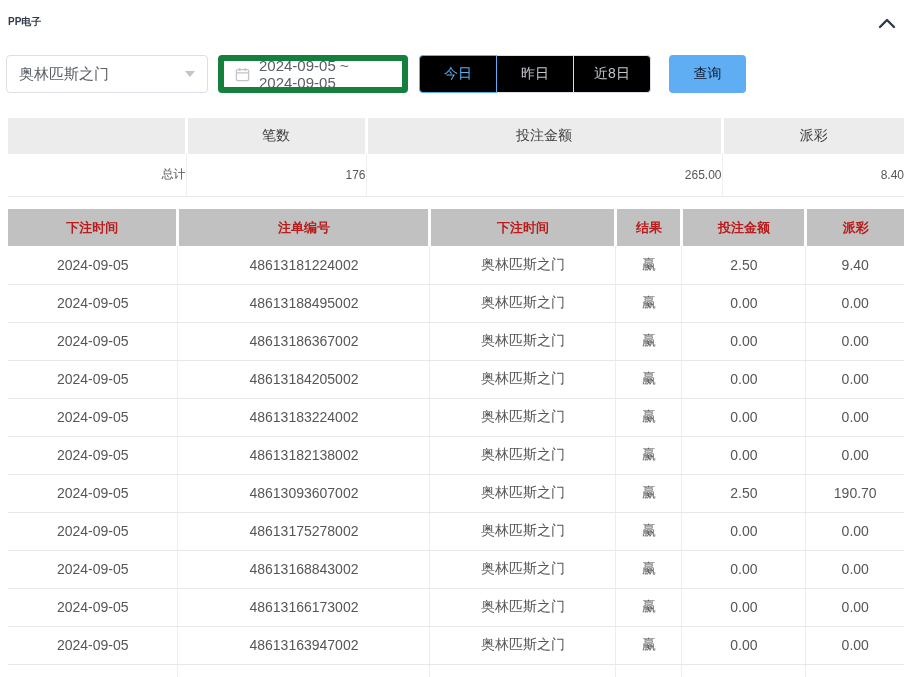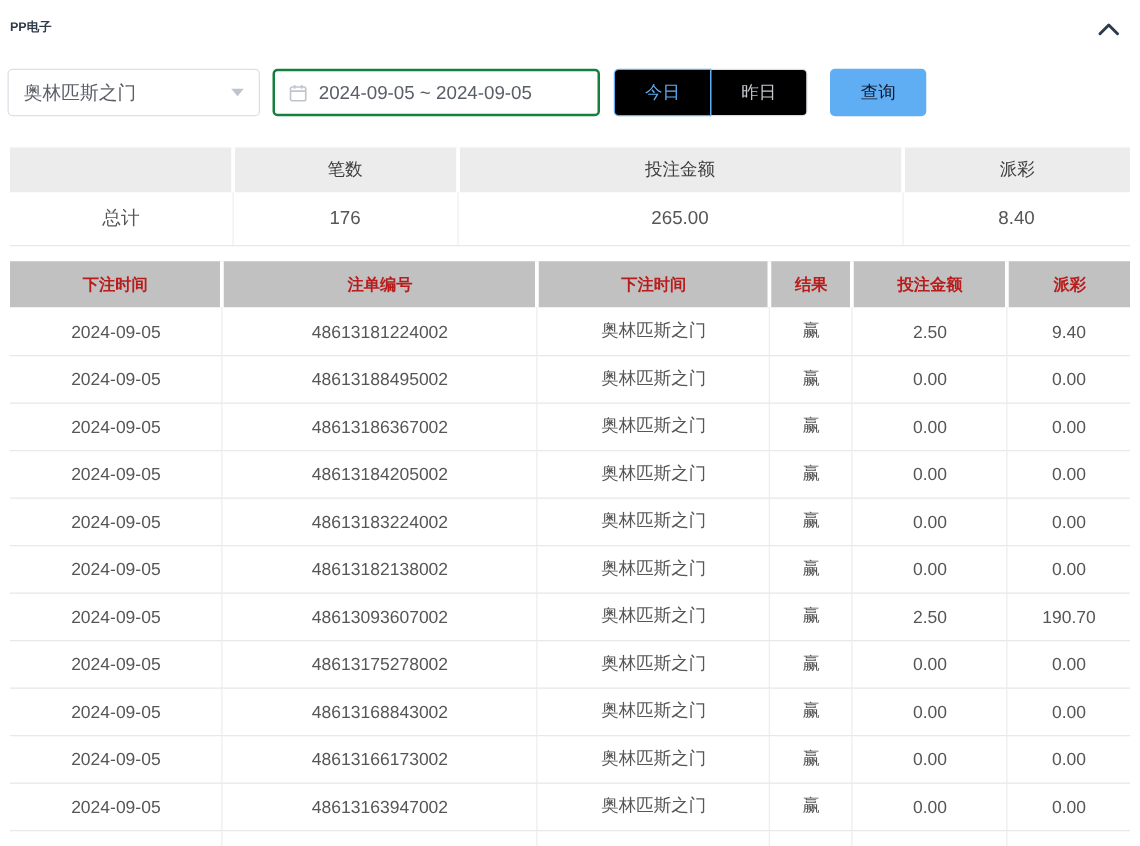--- a/index.html
+++ b/index.html
@@ -22,21 +22,21 @@
   .select {
     width:202px; height:38px; border:1px solid #dcdfe6; border-radius:4px;
     display:flex; align-items:center; justify-content:space-between;
     padding:0 12px; font-size:15px; color:#5a5e66; background:#fff; cursor:pointer;
   }
   .caret-down {
     width:0; height:0; border-left:5px solid transparent;
     border-right:5px solid transparent; border-top:6px solid #c0c4cc;
   }
   .date-range {
-    margin-left:10px; width:262px; height:38px; border:2px solid #15803d;
+    margin-left:10px; width:190px; height:38px; border:6px solid #15803d;
     border-radius:4px; display:flex; align-items:center; padding:0 11px;
     font-size:15px; color:#5a5e66; background:#fff; cursor:pointer;
   }
   .date-range .cal { margin-right:9px; display:flex; }
   .seg-group { margin-left:11px; display:flex; }
   .seg-btn {
     width:78px; height:38px; background:#000000; border:1px solid #dcdfe6;
     color:#c3c7ce; font-size:14px; margin-left:-1px; cursor:pointer;
     font-family:inherit;
   }
@@ -52,21 +52,21 @@
   .summary-table {
     position:absolute; left:8px; top:118px; width:896px;
     border-collapse:collapse; table-layout:fixed;
   }
   .summary-table th {
     height:36px; background:#ececec; font-weight:normal; font-size:14px;
     color:#3d3d3d; text-align:center; border-right:3px solid #fff;
   }
   .summary-table th:last-child { border-right:none; }
   .summary-table td {
-    height:42px; font-size:15px; color:#565656; text-align:center;
+    height:42px; font-size:12px; color:#565656; text-align:right;
     background:#fff; border-right:1px solid #efefef; border-bottom:1px solid #e8e8e8;
   }
   .summary-table td:last-child { border-right:none; }
   
   .detail-table {
     position:absolute; left:8px; top:209px; width:896px;
     border-collapse:collapse; table-layout:fixed;
   }
   .detail-table th {
     height:37px; background:var(--header-gray); color:#b91c1c; font-size:13px;
@@ -108,20 +108,21 @@
           <line x1="5" y1="1" x2="5" y2="4.2" stroke="#c0c4cc" stroke-width="1.4"></line>
           <line x1="11" y1="1" x2="11" y2="4.2" stroke="#c0c4cc" stroke-width="1.4"></line>
         </svg>
       </span>
       <span>2024-09-05 ~ 2024-09-05</span>
     </div>
 
     <div class="seg-group">
         <button class="seg-btn active">今日</button>
         <button class="seg-btn">昨日</button>
+        <button class="seg-btn">近8日</button>
       </div>
 
     <button class="query-btn">查询</button>
   </div>
 
   <table class="summary-table">
     <colgroup>
       <col style="width:19.87%">
         <col style="width:20.09%">
         <col style="width:39.73%">

